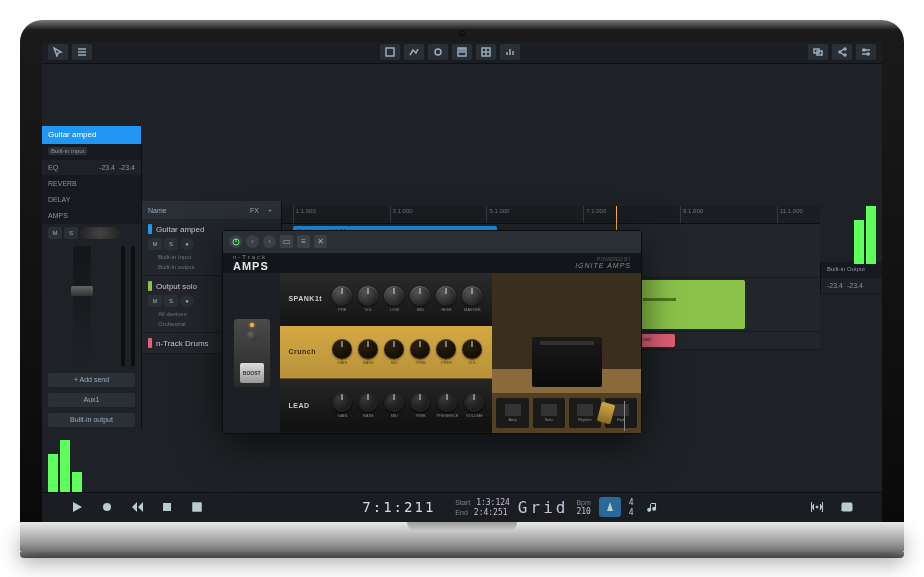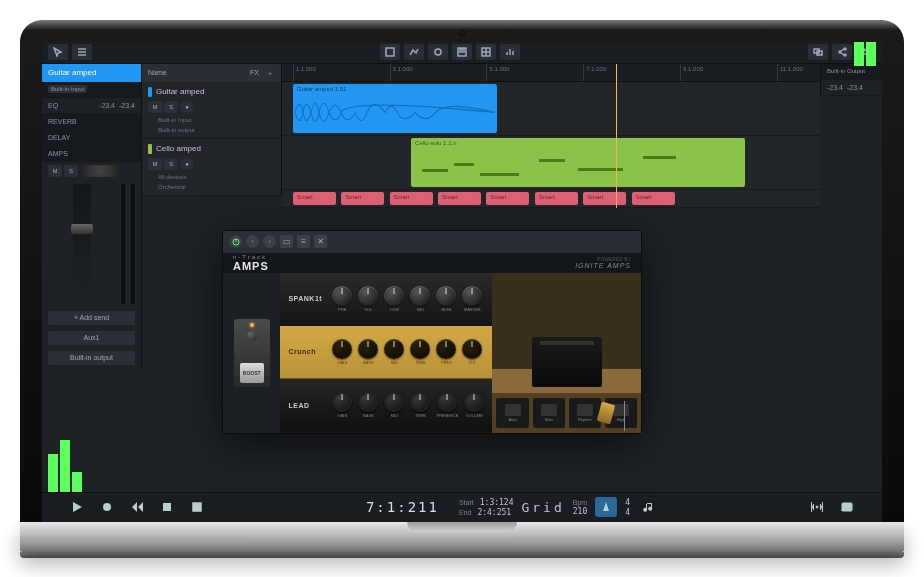--- a/index.html
+++ b/index.html
@@ -172,21 +172,21 @@
           <div class="tb-btn">
               <svg viewBox="0 0 10 10">
                 <path d="M1 3h8M1 7h8"></path>
                 <circle cx="3" cy="3" r="1"></circle>
                 <circle cx="7" cy="7" r="1"></circle>
               </svg>
             </div>
         </div>
       </div>
 
-      <div class="row" style="height:428px;align-items:flex-start">
+      <div class="row" style="height:428px;align-items:center">
 
         <div class="inspector">
           <div class="insp-hdr">Guitar amped</div>
           <div class="insp-row dk">
               <span class="insp-sm-btn">Built-in Input</span>
             </div>
           <div class="insp-row">
             <span>EQ</span>
             <span style="margin-left:auto">-23.4</span>
             <span>-23.4</span>
@@ -235,29 +235,35 @@
                 <div class="ms">M</div>
                 <div class="ms">S</div>
                 <div class="ms" style="border-radius:50%">●</div>
               </div>
             <div class="track-io">Built-in Input</div>
             <div class="track-io">Built-in output</div>
           </div>
           <div class="track">
             <div class="track-name-row">
                 <div class="color-chip" style="background:#8bc34a"></div>
-                <span class="track-name">Cello amped</span>
+                <span class="track-name">Output solo</span>
               </div>
             <div class="ms-row" style="padding:2px 0">
                 <div class="ms">M</div>
                 <div class="ms">S</div>
                 <div class="ms" style="border-radius:50%">●</div>
               </div>
             <div class="track-io">All devices</div>
             <div class="track-io">Orchestral</div>
+          </div>
+          <div class="track">
+            <div class="track-name-row">
+                <div class="color-chip" style="background:#e06075"></div>
+                <span class="track-name">n-Track Drums</span>
+              </div>
           </div>
         </div>
 
         <div class="timeline-area">
           <div class="ruler">
             <div class="tick" style="left:2%">1.1.000</div>
             <div class="tick" style="left:20%">3.1.000</div>
             <div class="tick" style="left:38%">5.1.000</div>
             <div class="tick" style="left:56%">7.1.000</div>
             <div class="tick" style="left:74%">9.1.000</div>
@@ -344,21 +350,21 @@
         <div class="tstack">
           <div class="tpair">
               <span class="tlabel">Start</span>
               <span class="tval">1:3:124</span>
             </div>
           <div class="tpair">
               <span class="tlabel">End</span>
               <span class="tval">2:4:251</span>
             </div>
         </div>
-        <div class="tval" style="font-size:13px;letter-spacing:3px">Grid</div>
+        <div class="tval" style="font-size:16px;letter-spacing:3px">Grid</div>
         <div class="tstack">
           <div class="tpair">
               <span class="tlabel">Bpm</span>
             </div>
           <div class="tpair">
               <span class="tval">210</span>
             </div>
         </div>
         <div class="tbtn" style="background:#2a6a9a;border-radius:3px">
             <svg viewBox="0 0 12 12" fill="#cde">

